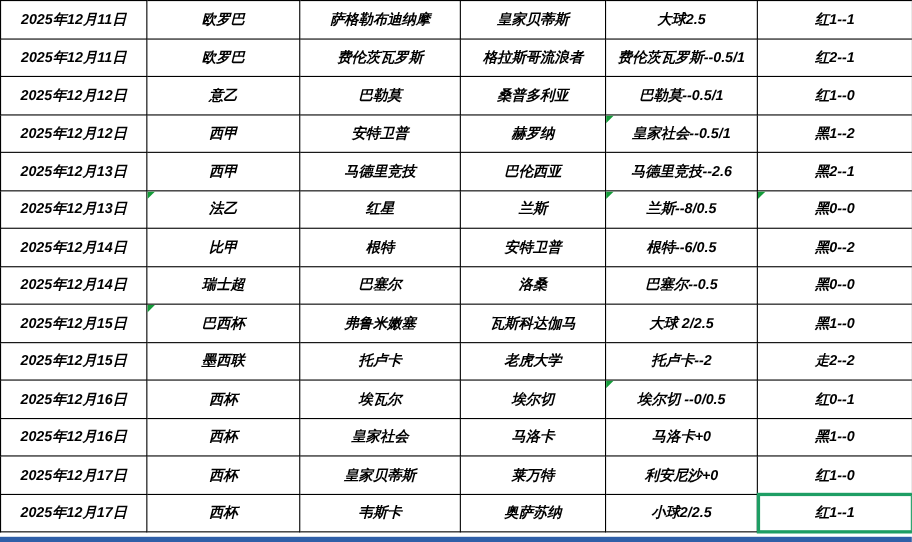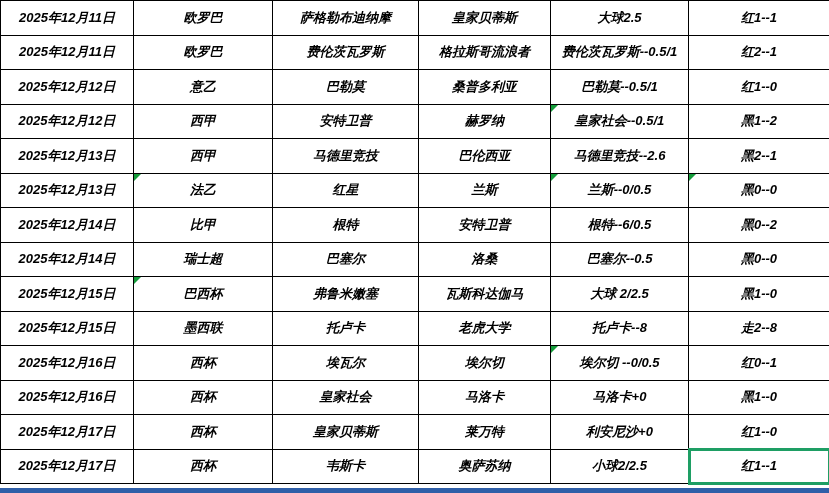--- a/index.html
+++ b/index.html
@@ -242,21 +242,21 @@
       <span>红星</span>
       
     </td>
     <td class="c-away">
       
       <span>兰斯</span>
       
     </td>
     <td class="c-handicap has-marker">
       <span class="tri"></span>
-      <span>兰斯--0/0.5</span>
+      <span>兰斯--8/0.5</span>
       
     </td>
     <td class="c-result has-marker">
       <span class="tri"></span>
       <span>黑0--0</span>
       
     </td>
   </tr>
       <tr>
     <td class="c-date">
@@ -370,26 +370,26 @@
       <span>托卢卡</span>
       
     </td>
     <td class="c-away">
       
       <span>老虎大学</span>
       
     </td>
     <td class="c-handicap">
       
-      <span>托卢卡--8</span>
-      
-    </td>
-    <td class="c-result">
-      
-      <span>走2--8</span>
+      <span>托卢卡--2</span>
+      
+    </td>
+    <td class="c-result">
+      
+      <span>走2--2</span>
       
     </td>
   </tr>
       <tr>
     <td class="c-date">
       
       <span>2025年12月16日</span>
       
     </td>
     <td class="c-league">

